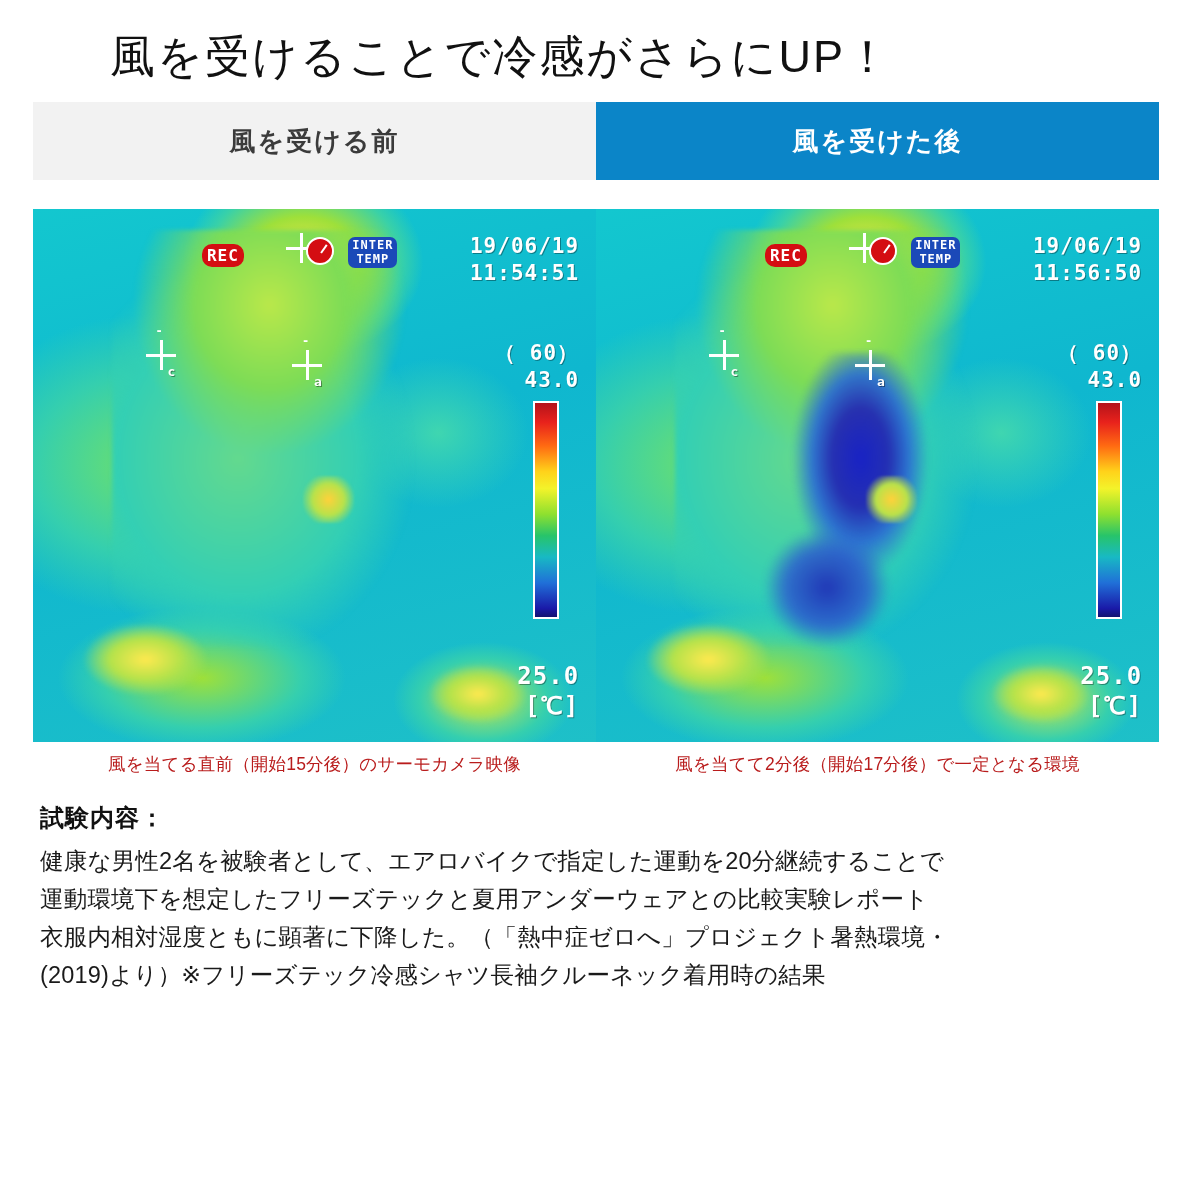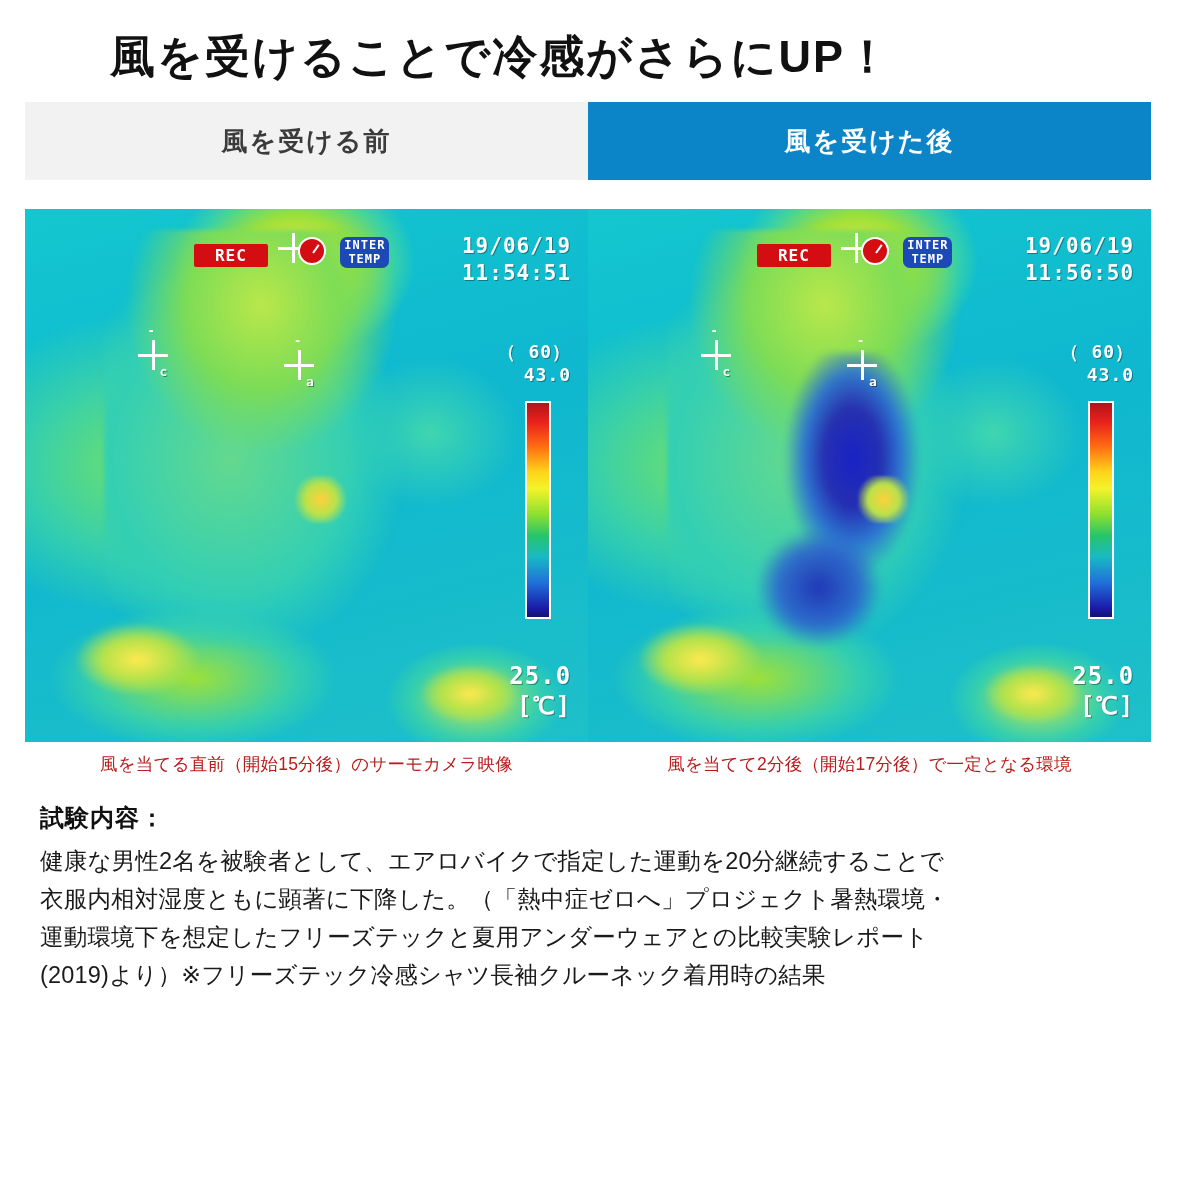--- a/index.html
+++ b/index.html
@@ -19,33 +19,34 @@
     width: 1200px;
     height: 1200px;
     box-sizing: border-box;
   }
 
   
   .title {
     margin: 0;
     padding: 30px 0 18px 110px;
     font-size: 45px;
-    font-weight: bold;
+    font-weight: normal;
     letter-spacing: 2px;
     color: #111111;
     line-height: 1.2;
   }
 
   
   .panels {
     display: flex;
     justify-content: space-between;
     padding: 0 25px;
     box-sizing: border-box;
     width: 1111px;
+    margin-left: 8px;
   }
   .panel {
     width: 563px;
   }
   .panel-head {
     height: 78px;
     display: flex;
     align-items: center;
     justify-content: center;
     font-size: 26px;
@@ -137,23 +138,23 @@
     color: #ffffff;
     font-weight: bold;
   }
   .rec-badge {
     position: absolute;
     left: 30%;
     top: 6.5%;
     background: #d40d12;
     color: #ffffff;
     font-size: 16px;
-    padding: 2px 21px;
-    letter-spacing: 1px;
-    border-radius: 2px;
+    padding: 2px 5px;
+    letter-spacing: 1px;
+    border-radius: 10px;
   }
   .clock-icon {
     position: absolute;
     left: 48.5%;
     top: 5.2%;
     width: 28px;
     height: 28px;
     border-radius: 50%;
     background: #d40d12;
     border: 2px solid #ffffff;
@@ -189,21 +190,21 @@
     font-size: 21px;
     line-height: 1.28;
     letter-spacing: 1px;
     text-shadow: 1px 1px 0 rgba(0,0,0,.35);
   }
   .range-top {
     position: absolute;
     right: 3%;
     top: 24.5%;
     text-align: right;
-    font-size: 18px;
+    font-size: 21px;
     line-height: 1.3;
     letter-spacing: 1px;
     text-shadow: 1px 1px 0 rgba(0,0,0,.35);
   }
   .range-bottom {
     position: absolute;
     right: 3%;
     bottom: 4%;
     text-align: right;
     font-size: 24px;
@@ -402,19 +403,19 @@
 
       <div class="caption">風を当てて2分後（開始17分後）で一定となる環境</div>
     </div>
 
   </div>
 
   <div class="body-block">
     <div class="body-heading">試験内容：</div>
     <div class="body-text">
       <p>健康な男性2名を被験者として、エアロバイクで指定した運動を20分継続することで</p>
+      <p>運動環境下を想定したフリーズテックと夏用アンダーウェアとの比較実験レポート</p>
       <p>衣服内相対湿度ともに顕著に下降した。（「熱中症ゼロへ」プロジェクト暑熱環境・</p>
-      <p>運動環境下を想定したフリーズテックと夏用アンダーウェアとの比較実験レポート</p>
       <p>(2019)より）※フリーズテック冷感シャツ長袖クルーネック着用時の結果</p>
     </div>
   </div>
 
 </div>
 
 </body></html>

